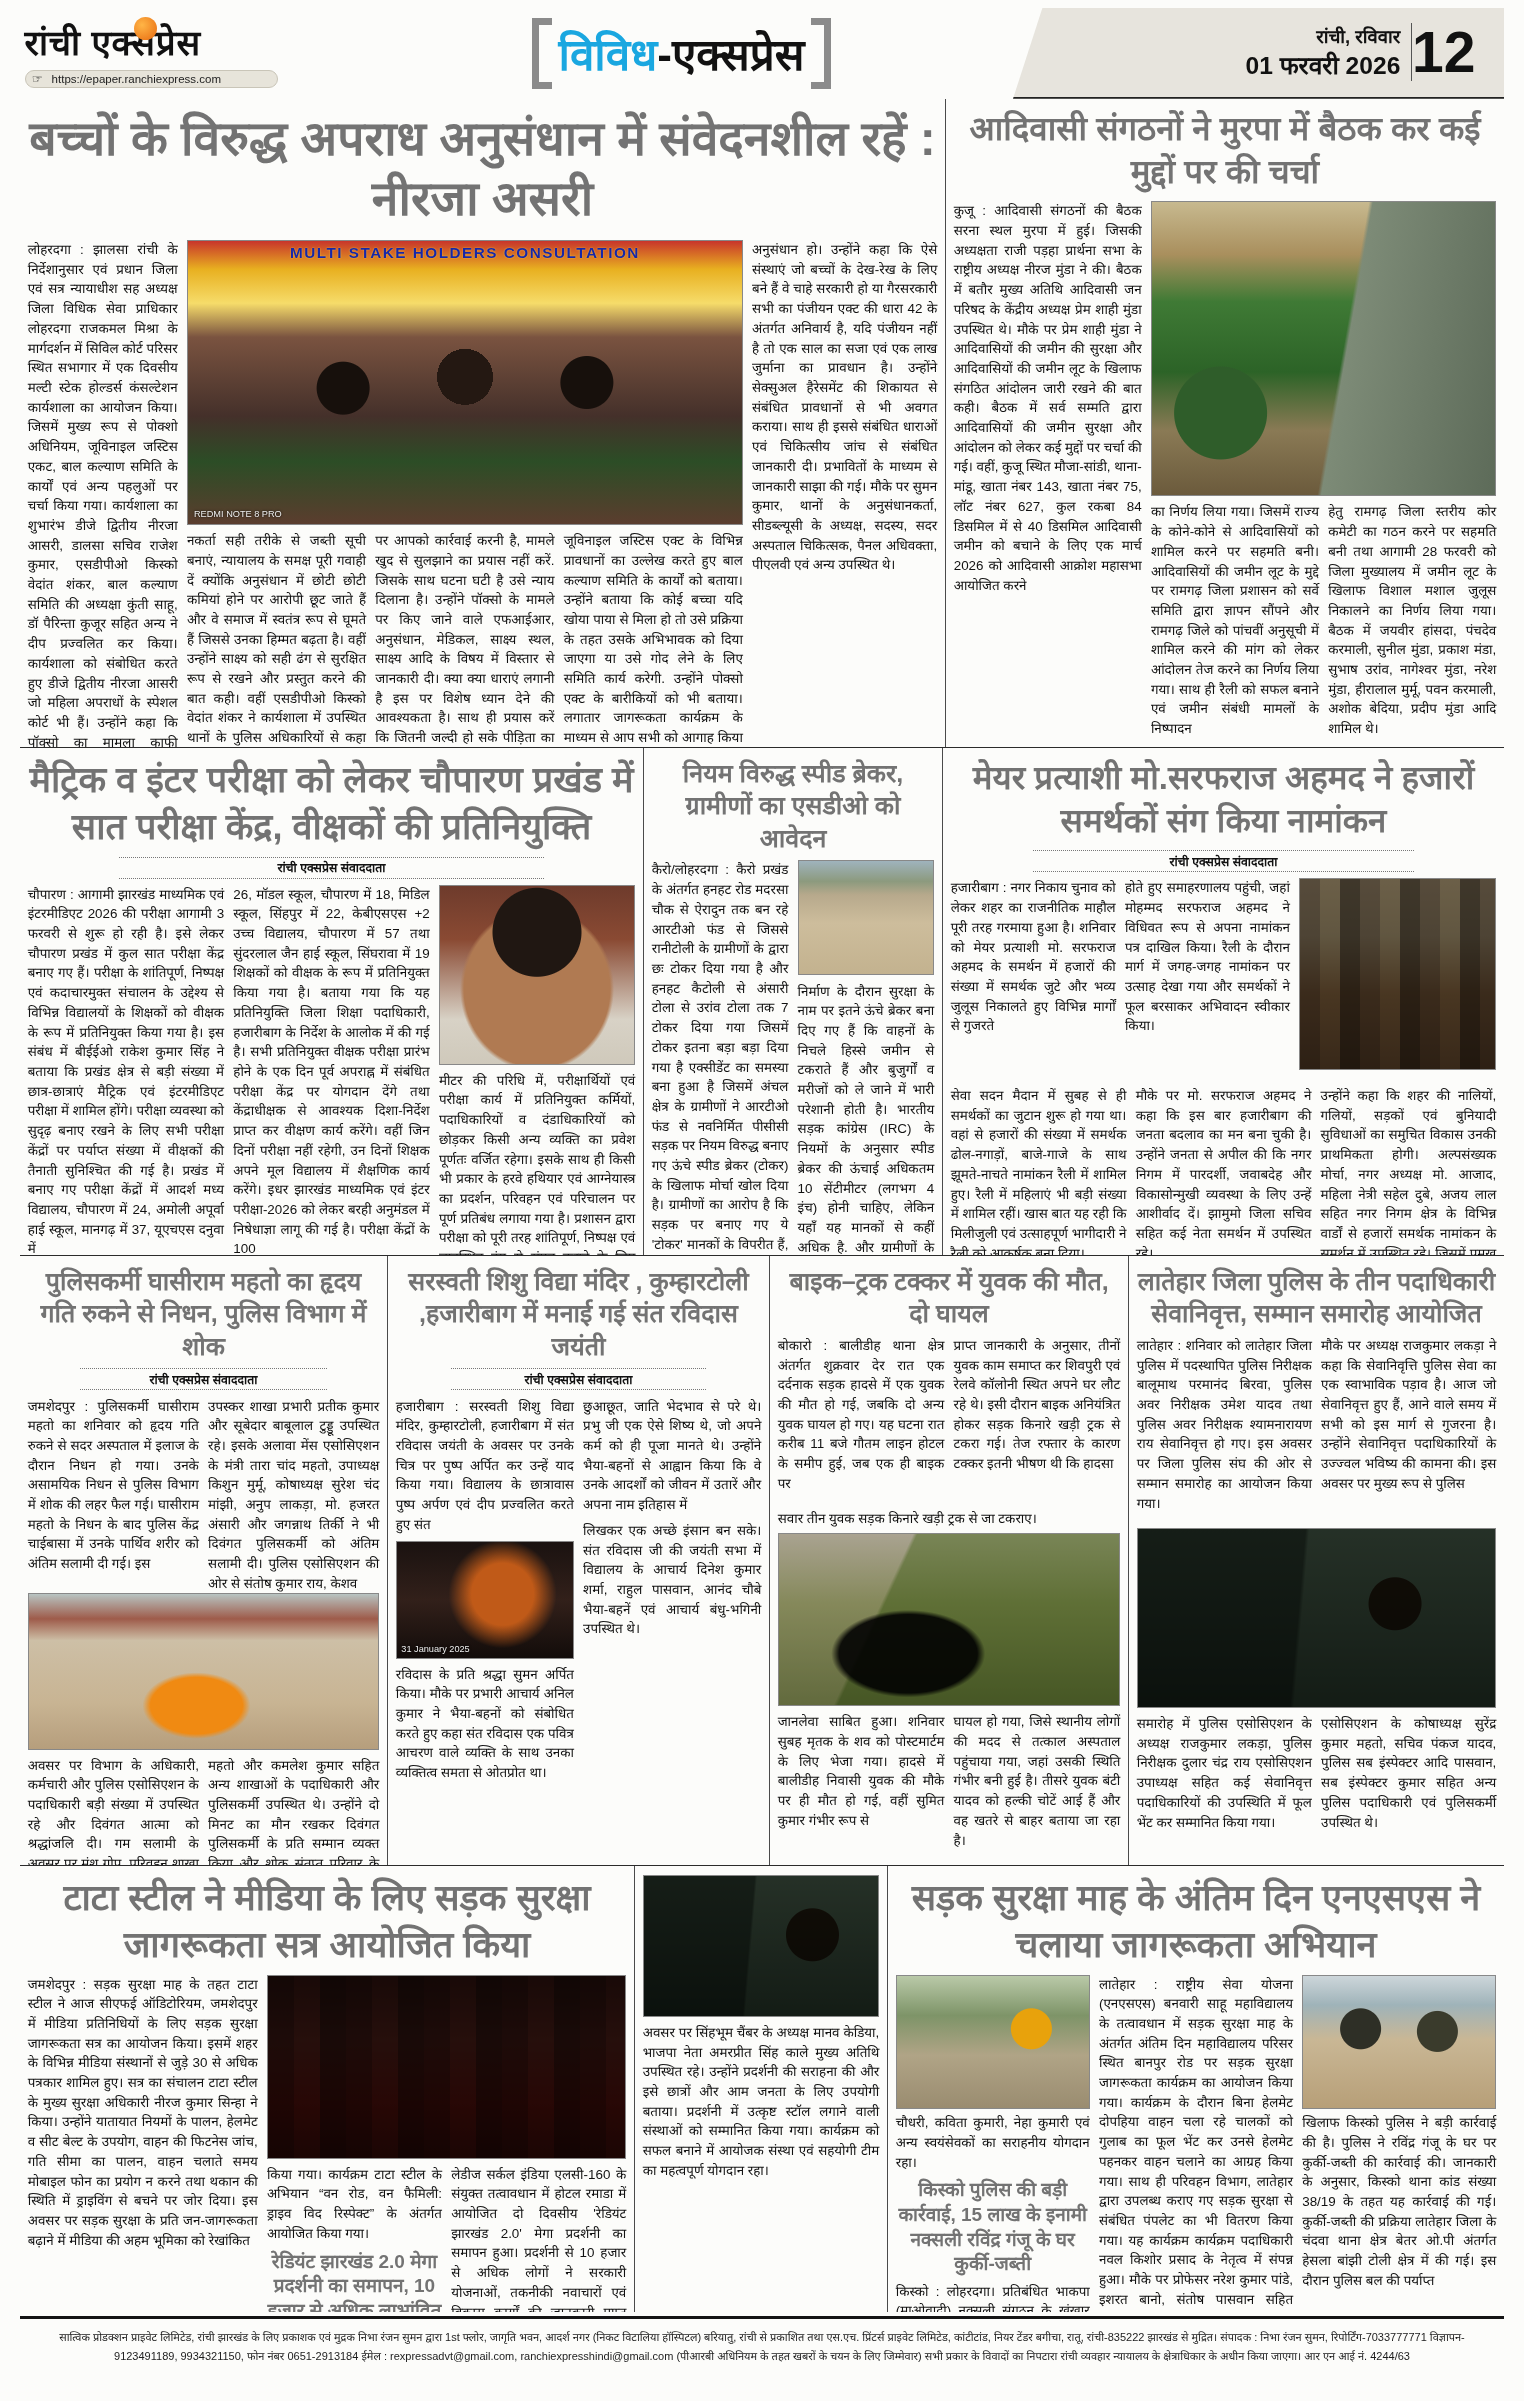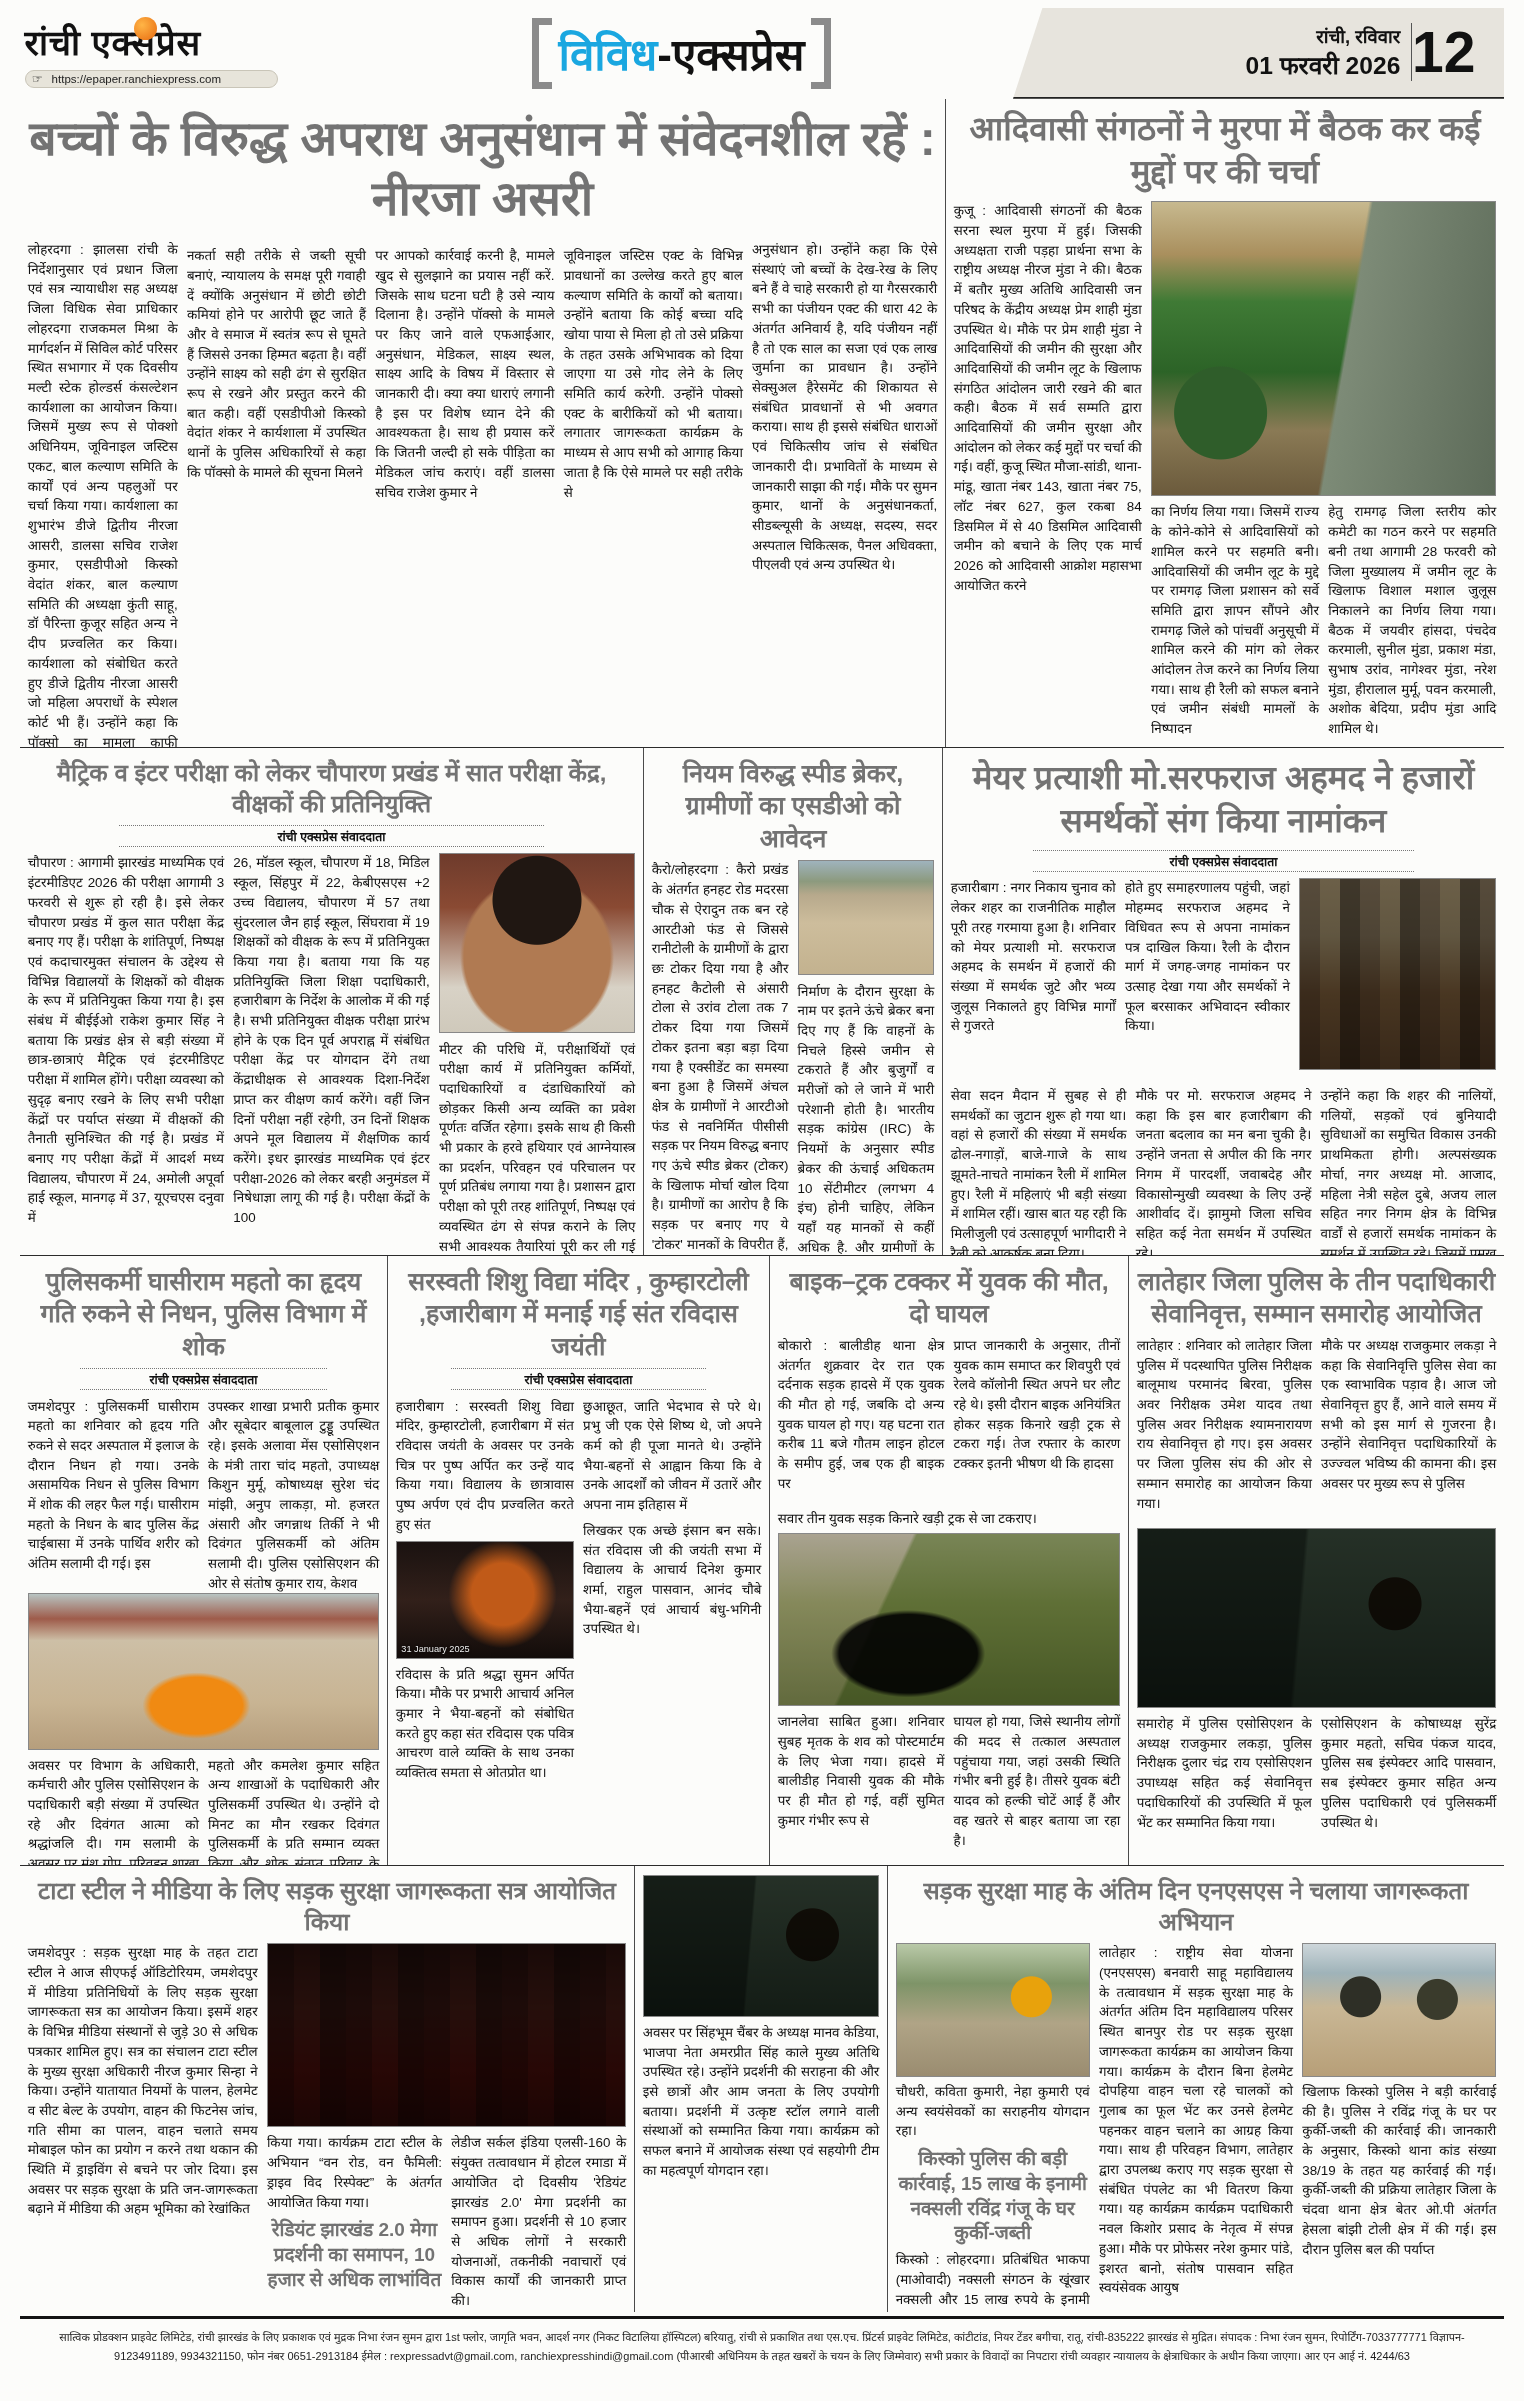--- a/index.html
+++ b/index.html
@@ -36,21 +36,21 @@
   
   .row{display:grid;border-top:1.5px solid #2b2b2b;}
   .row1{height:648px;grid-template-columns:925px 1fr;border-top:none;}
   .row2{height:508px;grid-template-columns:623px 299px 1fr;}
   .row3{height:610px;grid-template-columns:367px 382px 359px 1fr;}
   .row4{height:447px;grid-template-columns:614px 253px 1fr;}
   .cell{padding:6.1px 7.7px;overflow:hidden;}
   .cell + .cell{border-left:1.2px solid #4a4a4a;}
   .h-lead{font-size:48px;line-height:1.25;margin:4.6px 0 10.7px 0;}
   .h-xl{font-size:33px;line-height:1.3;margin:3.1px 0 7.7px 0;}
-  .h-lg{font-size:24px;line-height:1.3;margin:3.1px 0 6.1px 0;}
+  .h-lg{font-size:36px;line-height:1.3;margin:3.1px 0 6.1px 0;}
   .h-md{font-size:25px;line-height:1.3;margin:3.1px 0 6.1px 0;}
   .h-sub{font-size:19px;line-height:1.3;text-align:center;font-weight:800;margin:4.6px 0;}
   .grid{display:grid;gap:9.2px;}
   
   .ph{position:relative;overflow:hidden;background:#b9b0a0;border:0.8px solid #888;}
   .stamp{position:absolute;color:#eee;font-size:9.2px;text-shadow:0 0 2.3px #000;}
   .bannertxt{position:absolute;top:3.1px;left:0;right:0;text-align:center;color:#1726a8;
              font-weight:800;font-size:15.3px;letter-spacing:1.5px;text-shadow:0 0 1.5px #ffd23f;}
   .ph-workshop{background:
      radial-gradient(circle at 28% 52%, #17100c 26px, transparent 27px),
@@ -127,20 +127,24 @@
       <div class="pageno">12</div>
     </div>
   </div>
 
   <div class="row row1">
     <div class="cell">
       <h1 class="h-lead">बच्चों के विरुद्ध अपराध अनुसंधान में संवेदनशील रहें : नीरजा असरी</h1>
       <div class="grid" style="grid-template-columns:150px 556px 1fr;height:460px;">
         <p class="t">लोहरदगा : झालसा रांची के निर्देशानुसार एवं प्रधान जिला एवं सत्र न्यायाधीश सह अध्यक्ष जिला विधिक सेवा प्राधिकार लोहरदगा राजकमल मिश्रा के मार्गदर्शन में सिविल कोर्ट परिसर स्थित सभागार में एक दिवसीय मल्टी स्टेक होल्डर्स कंसल्टेशन कार्यशाला का आयोजन किया। जिसमें मुख्य रूप से पोक्शो अधिनियम, जूविनाइल जस्टिस एकट, बाल कल्याण समिति के कार्यों एवं अन्य पहलुओं पर चर्चा किया गया। कार्यशाला का शुभारंभ डीजे द्वितीय नीरजा आसरी, डालसा सचिव राजेश कुमार, एसडीपीओ किस्को वेदांत शंकर, बाल कल्याण समिति की अध्यक्षा कुंती साहू, डॉ पैरिन्ता कुजूर सहित अन्य ने दीप प्रज्वलित कर किया। कार्यशाला को संबोधित करते हुए डीजे द्वितीय नीरजा आसरी जो महिला अपराधों के स्पेशल कोर्ट भी हैं। उन्होंने कहा कि पॉक्सो का मामला काफी संवेदनशील विषय है। पॉक्सो मामले पर अनुसंधान करने वाले अनुसंधा-</p>
         <div>
+          <div class="ph ph-workshop" style="height:285px;">
+            <div class="bannertxt">MULTI STAKE HOLDERS CONSULTATION</div>
+            <div class="stamp" style="left:6.1px;bottom:4.6px;">REDMI NOTE 8 PRO</div>
+          </div>
           <div class="grid" style="grid-template-columns:1fr 1fr 1fr;margin-top:6.1px;">
             <p class="t">नकर्ता सही तरीके से जब्ती सूची बनाएं, न्यायालय के समक्ष पूरी गवाही दें क्योंकि अनुसंधान में छोटी छोटी कमियां होने पर आरोपी छूट जाते हैं और वे समाज में स्वतंत्र रूप से घूमते हैं जिससे उनका हिम्मत बढ़ता है। वहीं उन्होंने साक्ष्य को सही ढंग से सुरक्षित रूप से रखने और प्रस्तुत करने की बात कही। वहीं एसडीपीओ किस्को वेदांत शंकर ने कार्यशाला में उपस्थित थानों के पुलिस अधिकारियों से कहा कि पॉक्सो के मामले की सूचना मिलने</p>
             <p class="t">पर आपको कार्रवाई करनी है, मामले खुद से सुलझाने का प्रयास नहीं करें. जिसके साथ घटना घटी है उसे न्याय दिलाना है। उन्होंने पॉक्सो के मामले पर किए जाने वाले एफआईआर, अनुसंधान, मेडिकल, साक्ष्य स्थल, साक्ष्य आदि के विषय में विस्तार से जानकारी दी। क्या क्या धाराएं लगानी है इस पर विशेष ध्यान देने की आवश्यकता है। साथ ही प्रयास करें कि जितनी जल्दी हो सके पीड़िता का मेडिकल जांच कराएं। वहीं डालसा सचिव राजेश कुमार ने</p>
             <p class="t">जूविनाइल जस्टिस एक्ट के विभिन्न प्रावधानों का उल्लेख करते हुए बाल कल्याण समिति के कार्यों को बताया। उन्होंने बताया कि कोई बच्चा यदि खोया पाया से मिला हो तो उसे प्रक्रिया के तहत उसके अभिभावक को दिया जाएगा या उसे गोद लेने के लिए समिति कार्य करेगी. उन्होंने पोक्सो एक्ट के बारीकियों को भी बताया। लगातार जागरूकता कार्यक्रम के माध्यम से आप सभी को आगाह किया जाता है कि ऐसे मामले पर सही तरीके से</p>
           </div>
         </div>
         <p class="t">अनुसंधान हो। उन्होंने कहा कि ऐसे संस्थाएं जो बच्चों के देख-रेख के लिए बने हैं वे चाहे सरकारी हो या गैरसरकारी सभी का पंजीयन एक्ट की धारा 42 के अंतर्गत अनिवार्य है, यदि पंजीयन नहीं है तो एक साल का सजा एवं एक लाख जुर्माना का प्रावधान है। उन्होंने सेक्सुअल हैरेसमेंट की शिकायत से संबंधित प्रावधानों से भी अवगत कराया। साथ ही इससे संबंधित धाराओं एवं चिकित्सीय जांच से संबंधित जानकारी दी। प्रभावितों के माध्यम से जानकारी साझा की गई। मौके पर सुमन कुमार, थानों के अनुसंधानकर्ता, सीडब्ल्यूसी के अध्यक्ष, सदस्य, सदर अस्पताल चिकित्सक, पैनल अधिवक्ता, पीएलवी एवं अन्य उपस्थित थे।</p>
       </div>
 
     </div>

